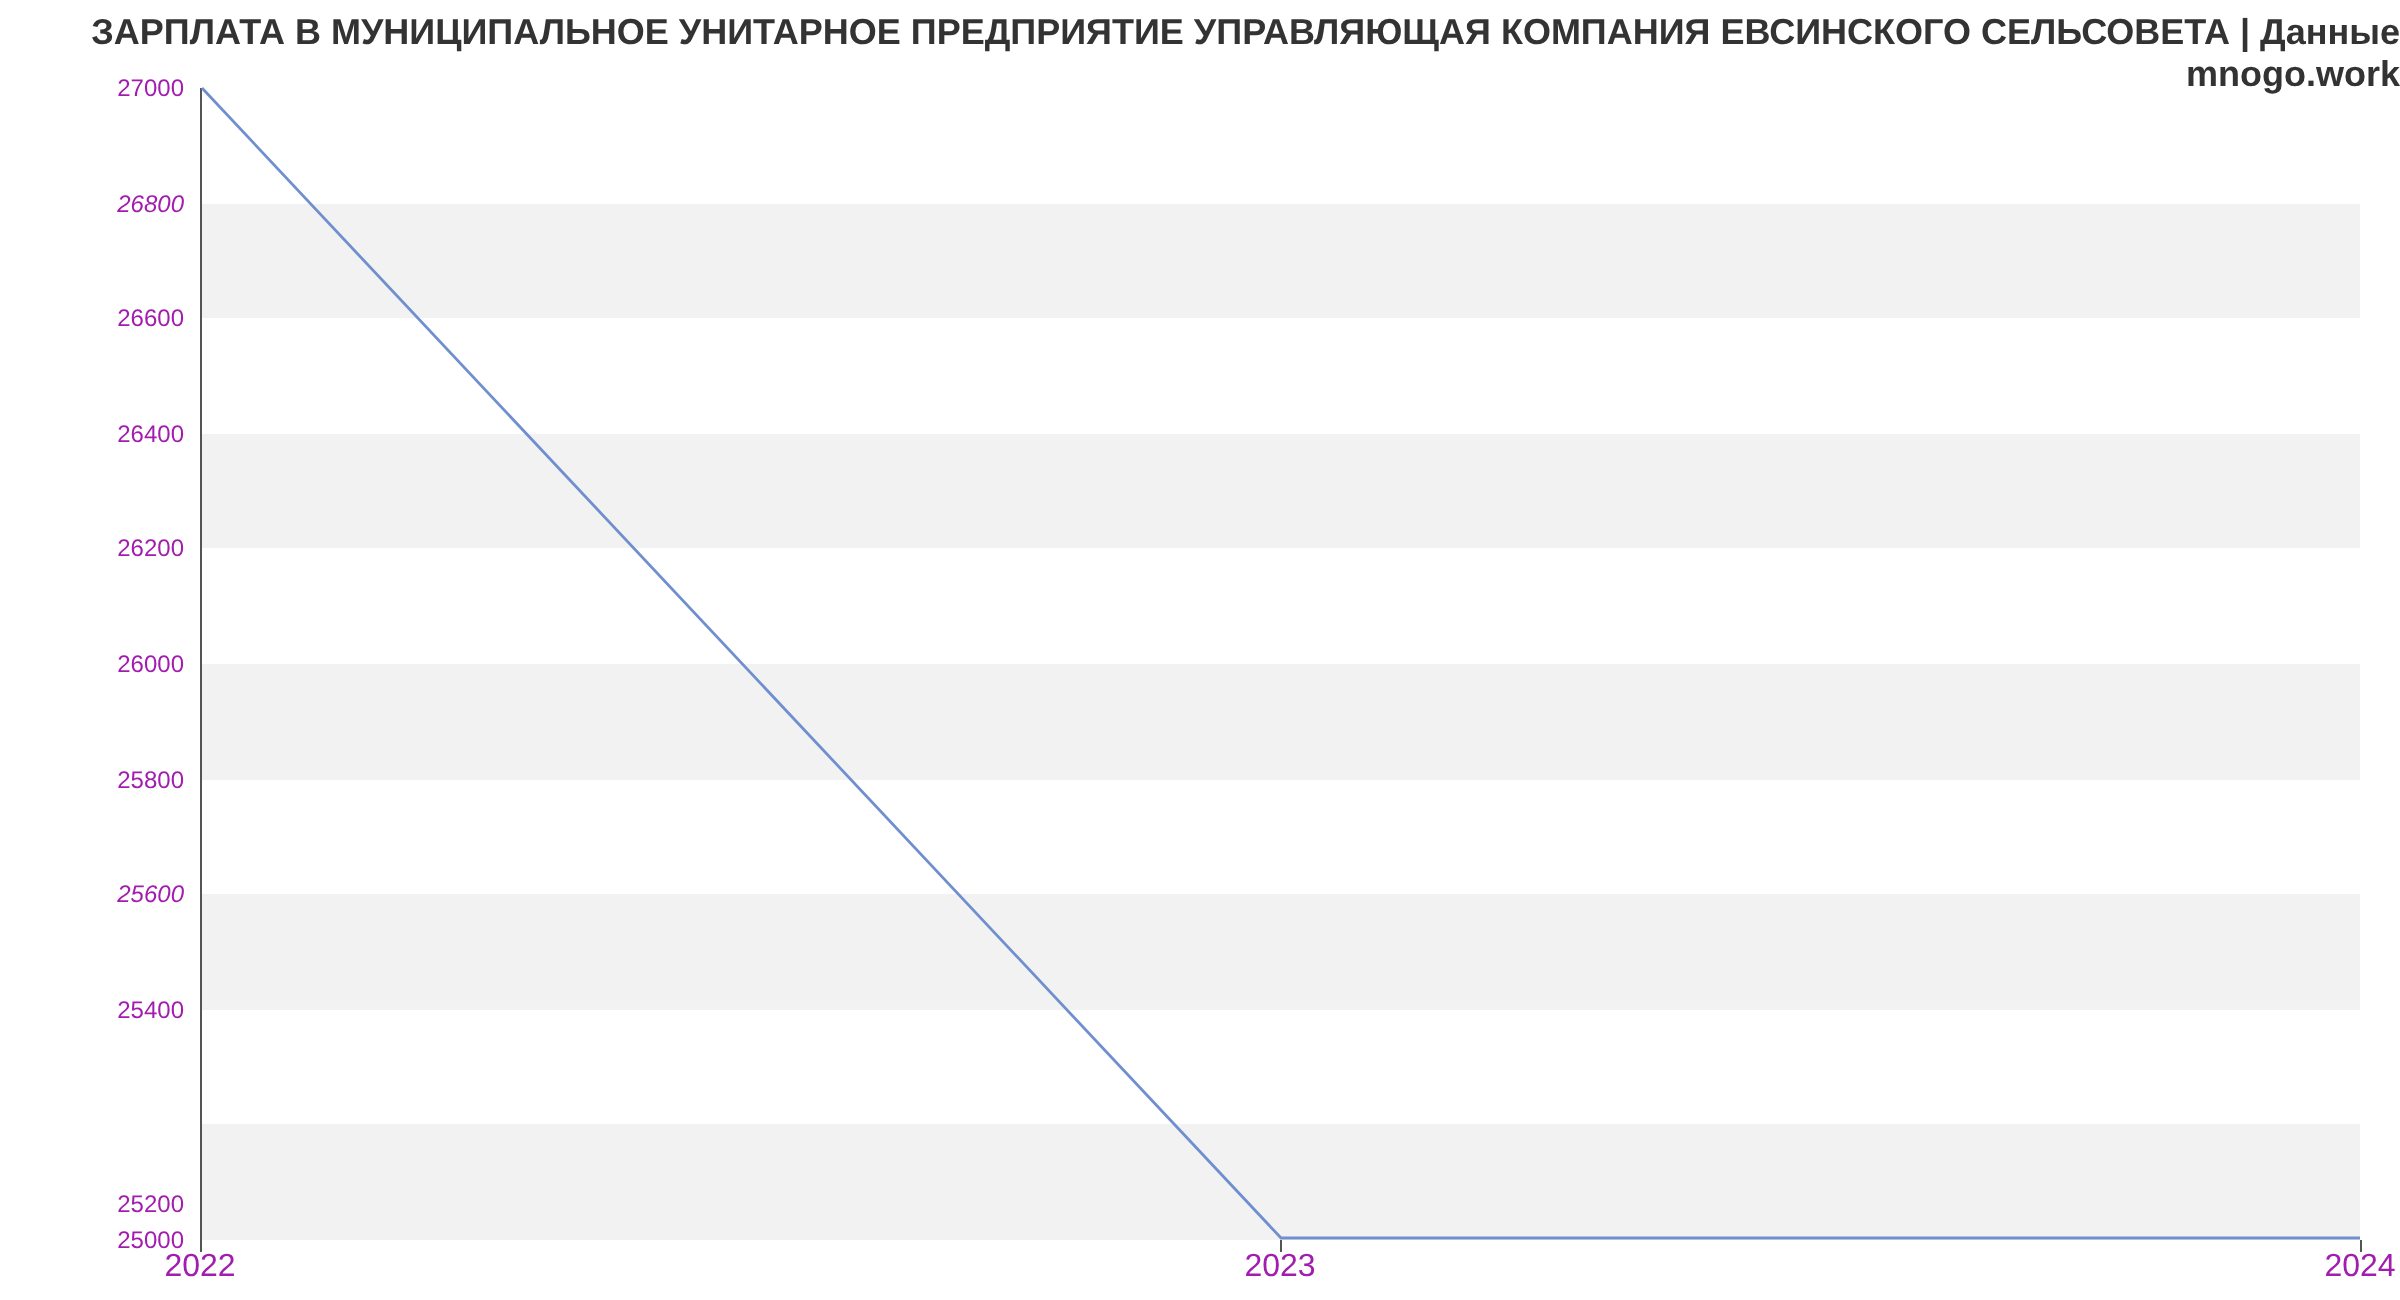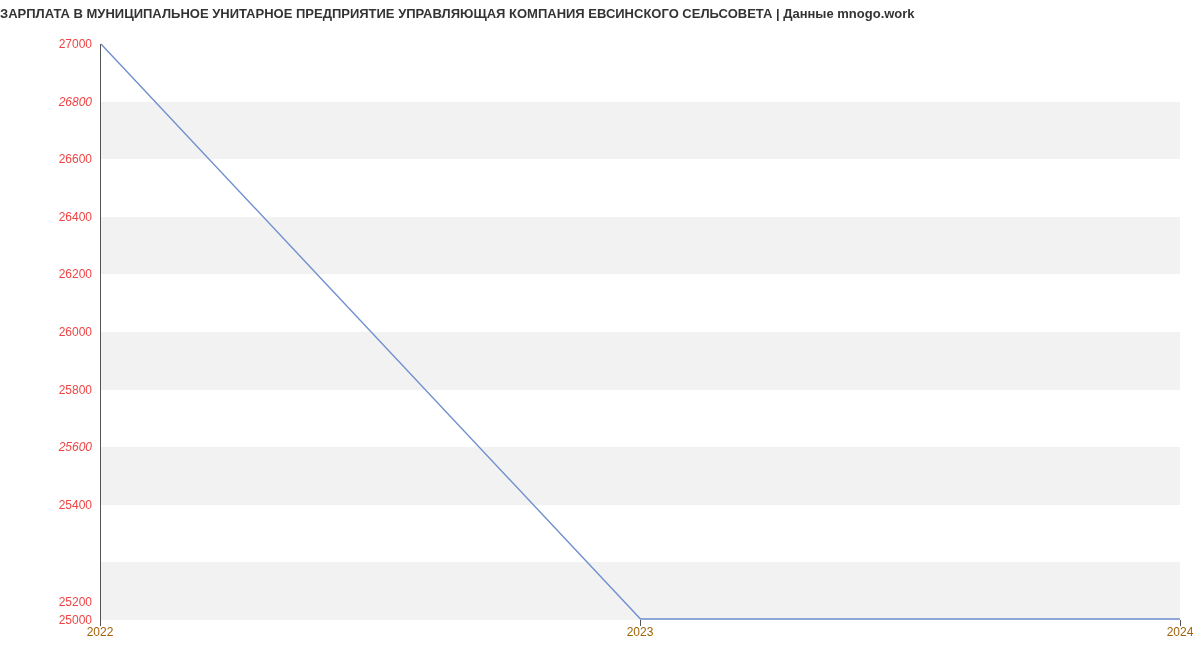--- a/index.html
+++ b/index.html
@@ -15,22 +15,22 @@
   .chart-wrap {
     position: relative;
     width: 1200px;
     height: 650px;
   }
   .title {
     position: absolute;
     top: 6px;
     left: 0;
     right: 0;
-    text-align: left;
-    font-size: 13px;
+    text-align: right;
+    font-size: 18px;
     font-weight: bold;
     color: #333;
   }
   .plot {
     position: absolute;
     left: 100px;
     top: 44px;
     width: 1080px;
     height: 576px;
     border-left: 1px solid #555;
@@ -41,29 +41,29 @@
     position: absolute;
     left: 0;
     width: 100%;
     background: #f2f2f2;
   }
   .yaxis-label {
     position: absolute;
     right: 1108px;
     text-align: right;
     font-size: 12px;
-    color: #ef4444;
+    color: #a21caf;
     transform: translateY(-50%);
     white-space: nowrap;
   }
   .xaxis-label {
     position: absolute;
     top: 625px;
-    font-size: 12px;
-    color: #a16207;
+    font-size: 16px;
+    color: #a21caf;
     transform: translateX(-50%);
     white-space: nowrap;
   }
   .x-tick {
     position: absolute;
     width: 1px;
     height: 6px;
     top: 620px;
     background: #555;
   }

